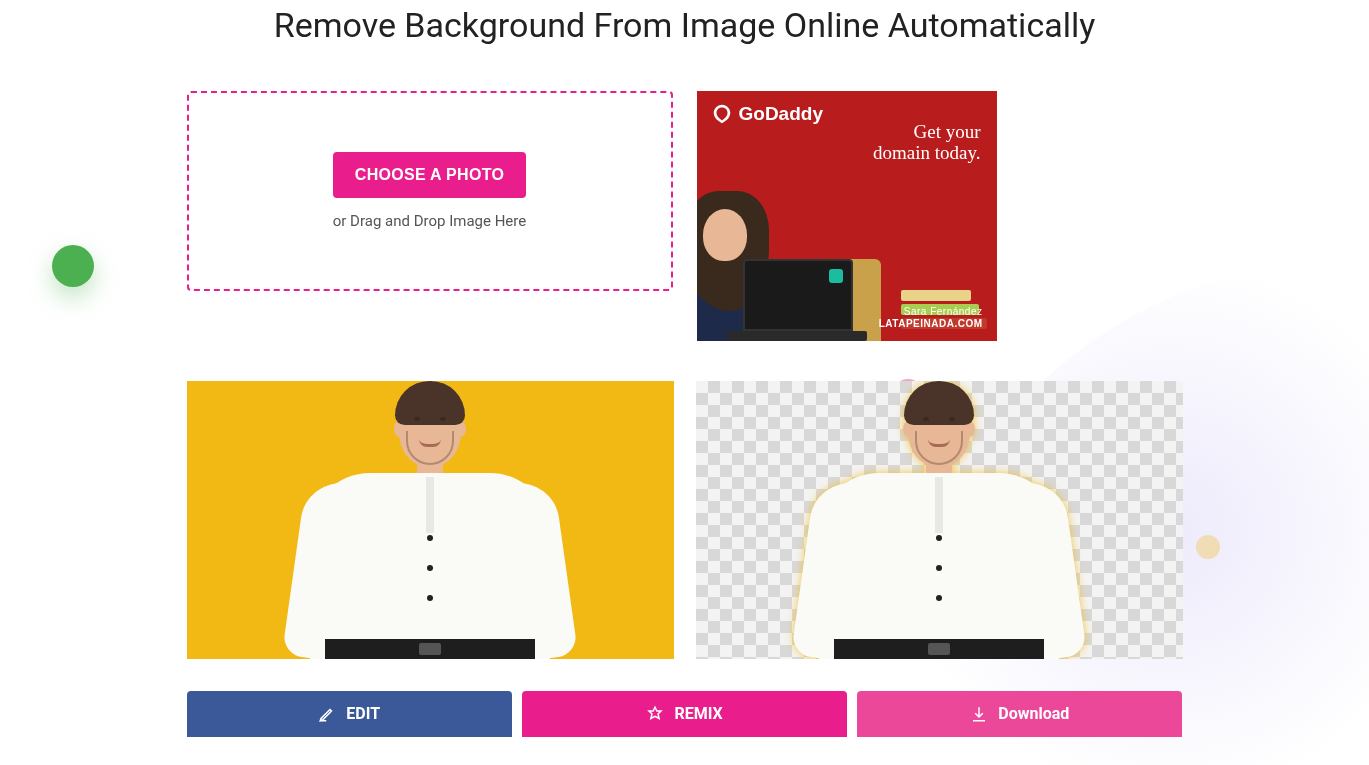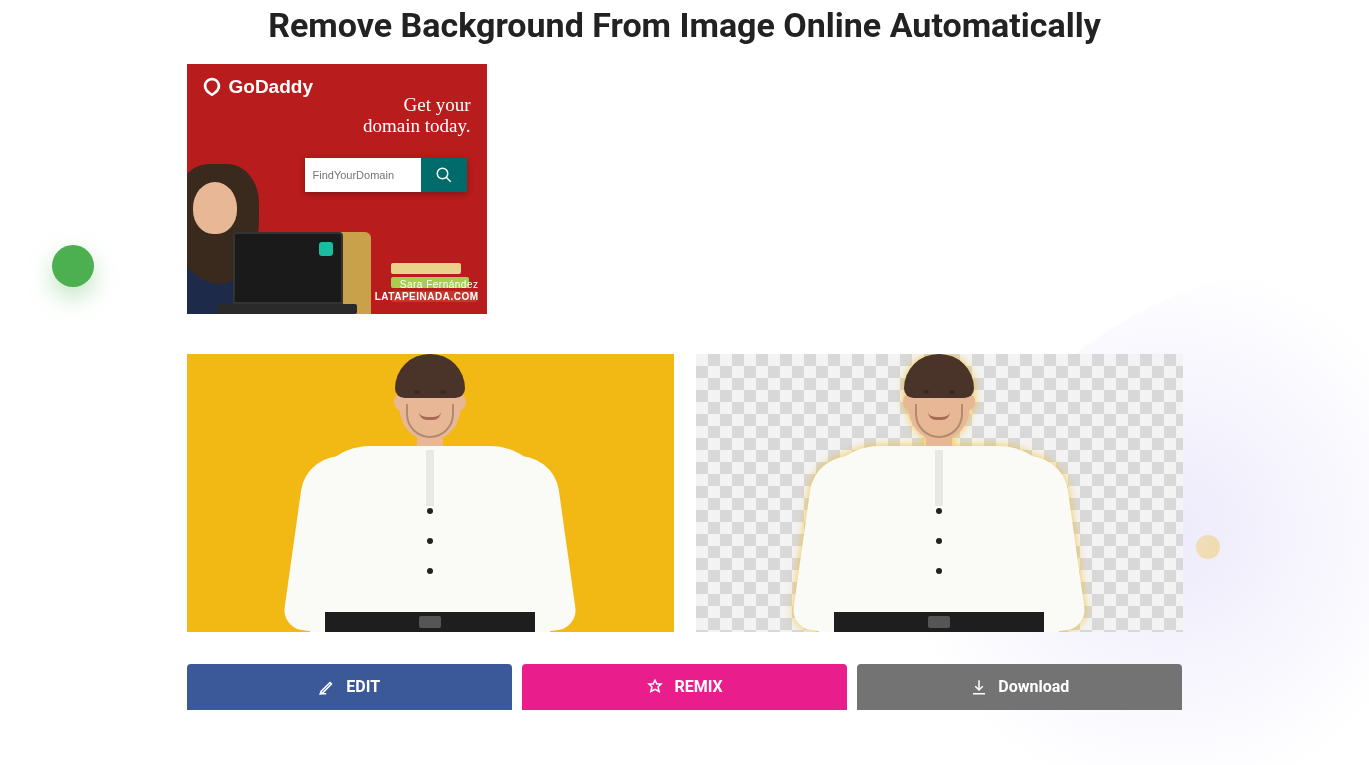--- a/index.html
+++ b/index.html
@@ -5,21 +5,21 @@
   *{box-sizing:border-box;margin:0;padding:0;}
   html,body{width:1369px;height:765px;font-family:Roboto,Arial,Helvetica,sans-serif;background:#fff;overflow:hidden;position:relative;}
   .deco{position:absolute;border-radius:50%;z-index:0;}
   .deco.green{width:42px;height:42px;left:52px;top:245px;background:#4caf50;box-shadow:0 10px 25px rgba(76,175,80,.35);}
   .deco.pink{width:30px;height:30px;left:893px;top:379px;background:#f8a6c0;}
   .deco.yellow{width:24px;height:24px;left:1196px;top:535px;background:#ffd54f;}
   .deco.haze{width:900px;height:900px;left:900px;top:260px;background:radial-gradient(closest-side at 30% 30%,rgba(230,225,250,.7),rgba(255,255,255,0));}
 
   .page{position:relative;width:996px;margin:0 auto;padding-top:4px;z-index:1;}
 
-  h1{font-size:34px;font-weight:700;color:#222;text-align:center;line-height:1.25;margin-bottom:17px;}
+  h1{font-size:34px;font-weight:400;color:#222;text-align:center;line-height:1.25;margin-bottom:44px;}
 
   .top-row{display:flex;gap:24px;margin-bottom:40px;}
   .drop-zone{flex:0 0 486px;height:200px;border:2px dashed #e91e8c;border-radius:4px;display:flex;flex-direction:column;align-items:center;justify-content:center;gap:14px;}
   .btn{border:none;cursor:pointer;font-weight:700;letter-spacing:.3px;}
   .btn-pink{background:#e91e8c;color:#fff;font-size:16px;padding:14px 22px;border-radius:4px;}
   .drop-hint{font-size:15px;color:#555;}
 
   .ad{flex:0 0 300px;height:250px;background:#b91c1c;position:relative;overflow:hidden;color:#fff;font-family:Georgia,serif;}
   .ad-logo{position:absolute;left:14px;top:12px;display:flex;align-items:center;gap:6px;font-family:Arial,sans-serif;font-weight:700;font-size:19px;}
   .ad-logo svg{width:22px;height:22px;}
@@ -30,21 +30,21 @@
   .ad-search svg{width:18px;height:18px;stroke:#fff;fill:none;stroke-width:2;}
   .ad-person{position:absolute;left:-30px;bottom:-10px;width:220px;height:190px;}
   .laptop-base{position:absolute;left:60px;bottom:10px;width:140px;height:10px;background:#2a2a2a;border-radius:2px;}
   .laptop-screen{position:absolute;left:76px;bottom:20px;width:110px;height:72px;background:#1a1a1a;border:2px solid #333;border-radius:4px 4px 0 0;}
   .laptop-screen::after{content:"";position:absolute;right:8px;top:8px;width:14px;height:14px;background:#1bbda0;border-radius:3px;}
   .books{position:absolute;right:10px;bottom:12px;width:86px;}
   .book{height:11px;border-radius:2px;margin-top:3px;}
   .book.b1{background:#c0392b;}
   .book.b2{background:#a9ce4f;width:78px;}
   .book.b3{background:#e9d28a;width:70px;}
-  .ad-credit{position:absolute;right:8px;bottom:10px;text-align:right;font-family:Arial,sans-serif;font-size:10px;line-height:1.25;letter-spacing:.5px;font-weight:700;}
+  .ad-credit{position:absolute;right:14px;bottom:10px;text-align:right;font-family:Arial,sans-serif;font-size:10px;line-height:1.25;letter-spacing:.5px;font-weight:700;}
   .hair{position:absolute;left:16px;top:30px;width:86px;height:120px;background:#3a2a1e;border-radius:46px 40px 50px 60px/60px 50px 80px 80px;}
   .face{position:absolute;left:36px;top:48px;width:44px;height:52px;background:#e8b896;border-radius:50% 50% 46% 46%;}
   .torso{position:absolute;left:8px;top:118px;width:92px;height:82px;background:#1e2a4a;border-radius:40px 40px 10px 10px;}
   .chair{position:absolute;right:6px;bottom:8px;width:40px;height:84px;background:#c9a14a;border-radius:6px 6px 0 0;}
 
   .compare-row{display:flex;gap:22px;margin-bottom:32px;}
   .panel{flex:1;height:278px;position:relative;overflow:hidden;}
   .panel.src{background:#f2b915;}
   .panel.out{
     background-image:
@@ -78,55 +78,50 @@
   .p-eye{position:absolute;top:36px;width:6px;height:4px;background:#3a2a1e;border-radius:2px;}
   .p-eye.l{left:134px;} .p-eye.r{right:134px;}
   .p-mouth{position:absolute;left:50%;top:58px;transform:translateX(-50%);width:22px;height:8px;border-bottom:3px solid #a86a55;border-radius:0 0 12px 12px;}
   .p-beard{position:absolute;left:50%;top:50px;transform:translateX(-50%);width:48px;height:34px;border:2px solid rgba(74,52,42,.35);border-top:none;border-radius:0 0 24px 24px;}
   .glow{filter:drop-shadow(0 0 4px rgba(242,185,21,.8));}
 
   .action-row{display:flex;gap:10px;}
   .abtn{flex:1;display:flex;align-items:center;justify-content:center;gap:10px;height:46px;color:#fff;font-size:16px;font-weight:700;border-radius:4px 4px 0 0;cursor:pointer;}
   .abtn.blue{background:#3b5998;text-align:center;}
   .abtn.pinkb{background:#e91e8c;}
-  .abtn.teal{background:#737373;}
+  .abtn.teal{background:#ec4899;}
   .abtn svg{width:18px;height:18px;}
 </style>
 </head>
 <body>
 
 <div class="deco green"></div>
 <div class="deco pink"></div>
 <div class="deco yellow"></div>
 <div class="deco haze"></div>
 
 <div class="page">
   <h1>Remove Background From Image Online Automatically</h1>
 
   <div class="top-row">
+    <div class="drop-zone">
+      <button class="btn btn-pink">CHOOSE A PHOTO</button>
+      <div class="drop-hint">or Drag and Drop Image Here</div>
+    </div>
 
     <div class="ad">
       <div class="ad-logo">
         <svg viewBox="0 0 24 24">
             <path fill="#fff" d="M12 2C7 2 3 6 3 11c0 4 3 8 9 11 6-3 9-7 9-11 0-5-4-9-9-9zm0 3c3 0 6 2 6 6 0 3-2 5-6 8-4-3-6-5-6-8 0-4 3-6 6-6z"></path>
           </svg>
         <span>GoDaddy</span>
       </div>
       <div class="ad-head">
         <div>Get your</div>
         <div>domain today.</div>
-      </div>
-      <div class="ad-search">
-        <input type="text" placeholder="FindYourDomain" style="">
-        <button>
-          <svg viewBox="0 0 24 24">
-              <circle cx="10" cy="10" r="7"></circle>
-              <line x1="15" y1="15" x2="21" y2="21"></line>
-            </svg>
-        </button>
       </div>
       <div class="ad-person">
         <div class="chair"></div>
         <div class="torso"></div>
         <div class="hair"></div>
         <div class="face"></div>
         <div class="laptop-screen"></div>
         <div class="laptop-base"></div>
       </div>
       <div class="books">

